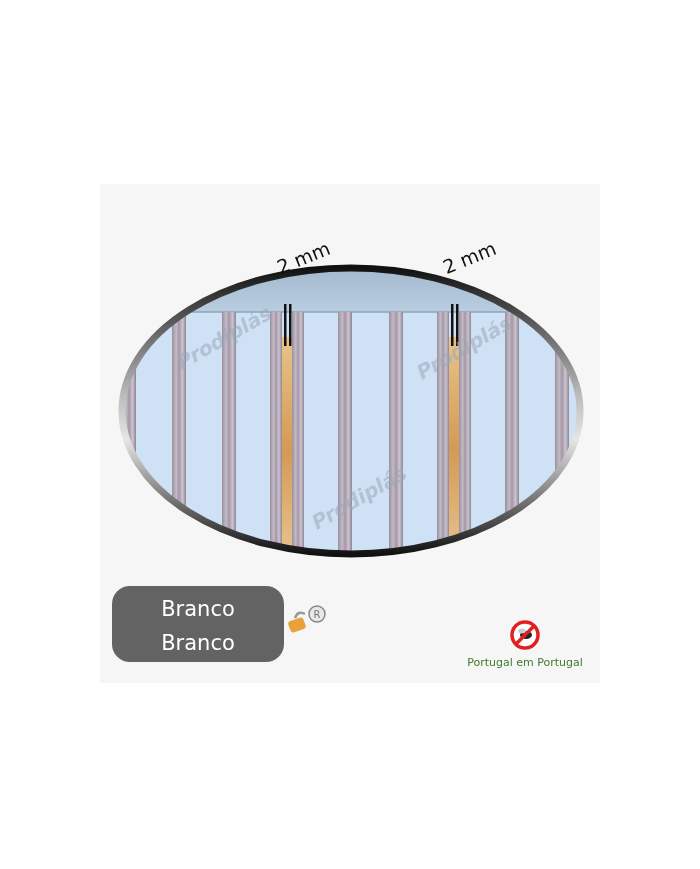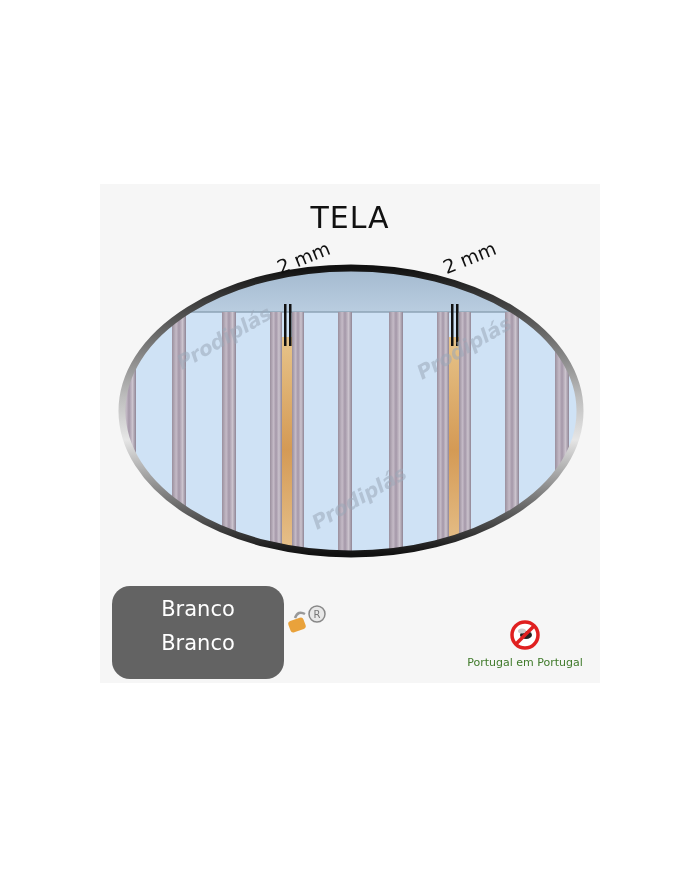--- a/index.html
+++ b/index.html
@@ -3,35 +3,34 @@
 <meta charset="utf-8">
 <style>
   html, body { margin:0; padding:0; }
   body { width:700px; height:869px; background:#ffffff; position:relative; overflow:hidden;
          font-family:"DejaVu Sans", sans-serif; }
   .panel { position:absolute; left:100px; top:184px; width:500px; height:499px; background:#f6f6f6; }
   .title { position:absolute; left:0; top:16px; width:500px; text-align:center;
            font-family:"DejaVu Sans", sans-serif; font-size:30px; color:#111; letter-spacing:1px; }
   .lens-wrap { position:absolute; left:12px; top:76px; width:478px; height:302px; }
   .lens-svg { position:absolute; left:0; top:0; }
-  .label-box { position:absolute; left:12px; top:402px; width:172px; height:93px; background:#636363;
+  .label-box { position:absolute; left:12px; top:402px; width:172px; height:76px; background:#636363;
                border-radius:18px; color:#fff; text-align:center; font-size:21px; line-height:34px;
                padding-top:6px; box-sizing:border-box; font-family:"DejaVu Sans", sans-serif; }
   .lock-icon { position:absolute; left:185px; top:420px; width:44px; height:30px; }
   .nofly-icon { position:absolute; left:408px; top:434px; width:34px; height:34px; }
   .made-in { position:absolute; left:355px; top:472px; width:140px; text-align:center; font-size:11px;
              color:#3f7a2a; font-family:"DejaVu Sans", sans-serif; }
   .mm-label { position:absolute; font-size:19px; color:#111; transform-origin:left bottom; white-space:nowrap;
               font-family:"DejaVu Sans", sans-serif; }
 </style>
 </head>
 <body>
 
 <div class="panel">
-  <div class="title">TELA</div>
 
   <div class="lens-wrap">
     <svg class="lens-svg" width="478" height="302" viewBox="0 0 478 302">
       <defs>
         <clipPath id="ell">
           <ellipse cx="239" cy="151" rx="227" ry="141"></ellipse>
         </clipPath>
         <linearGradient id="strip" x1="0" x2="1" y1="0" y2="0">
           <stop offset="0" stop-color="#9a8f9d"></stop>
           <stop offset="0.3" stop-color="#c4bac6"></stop>

